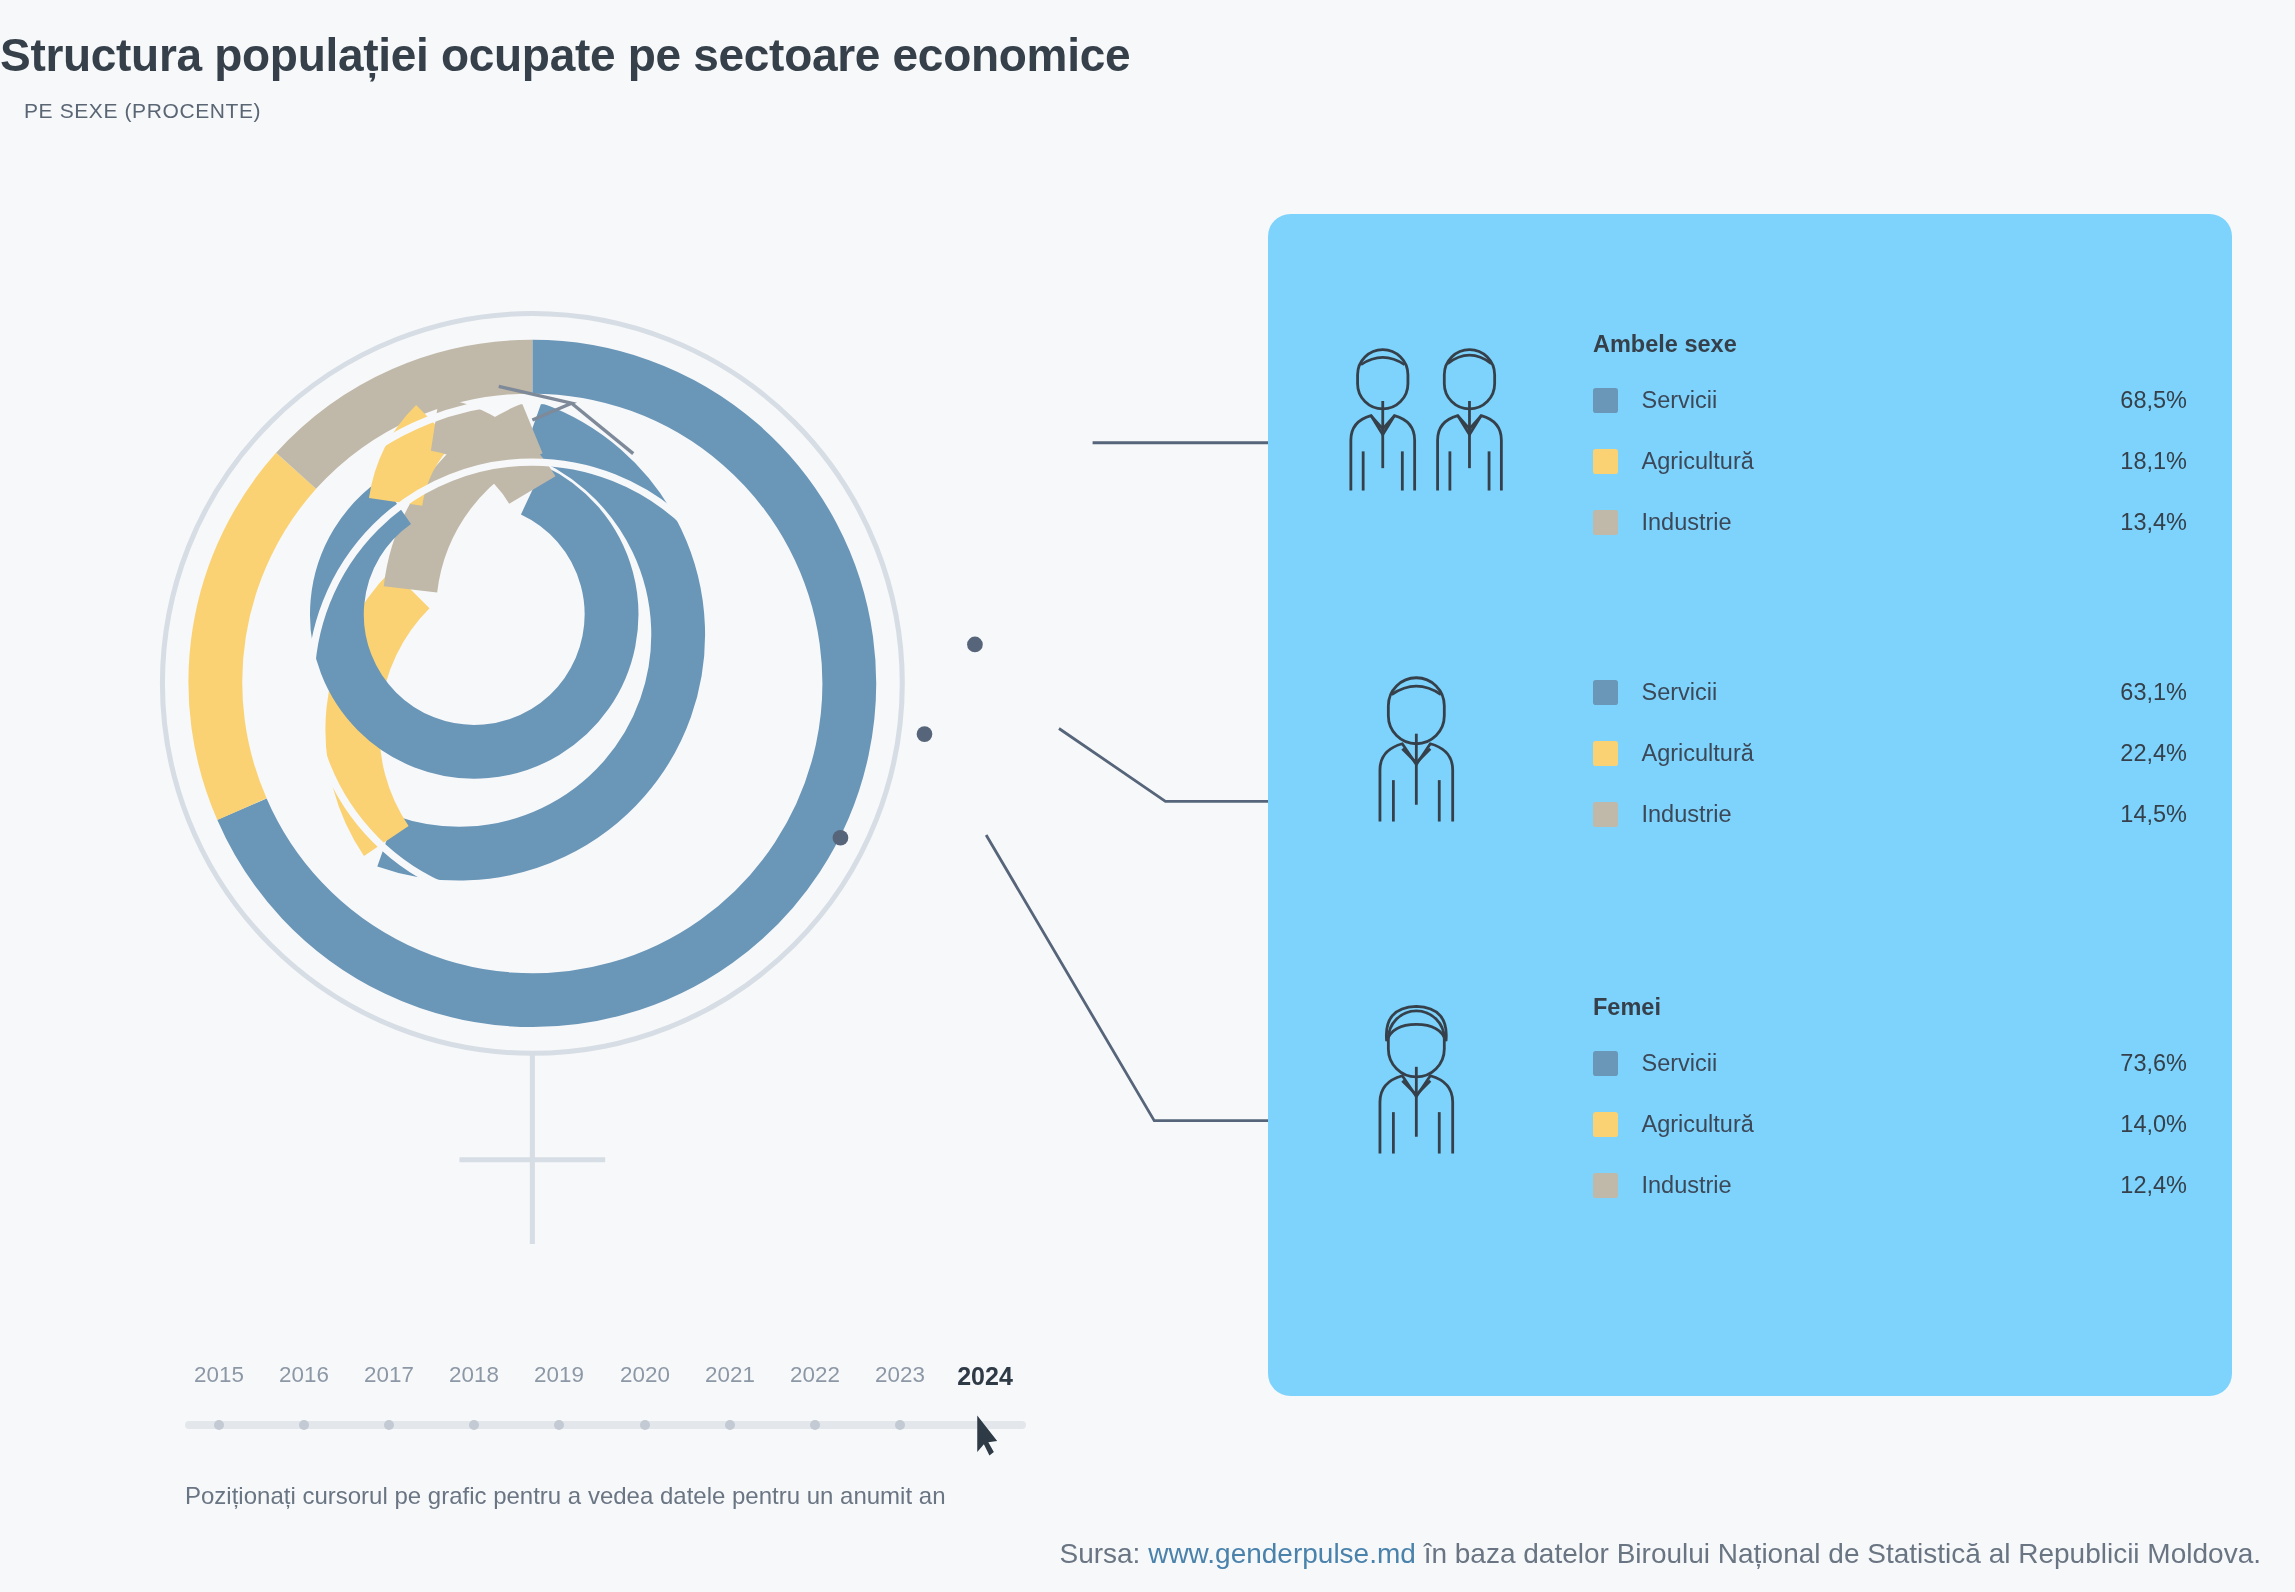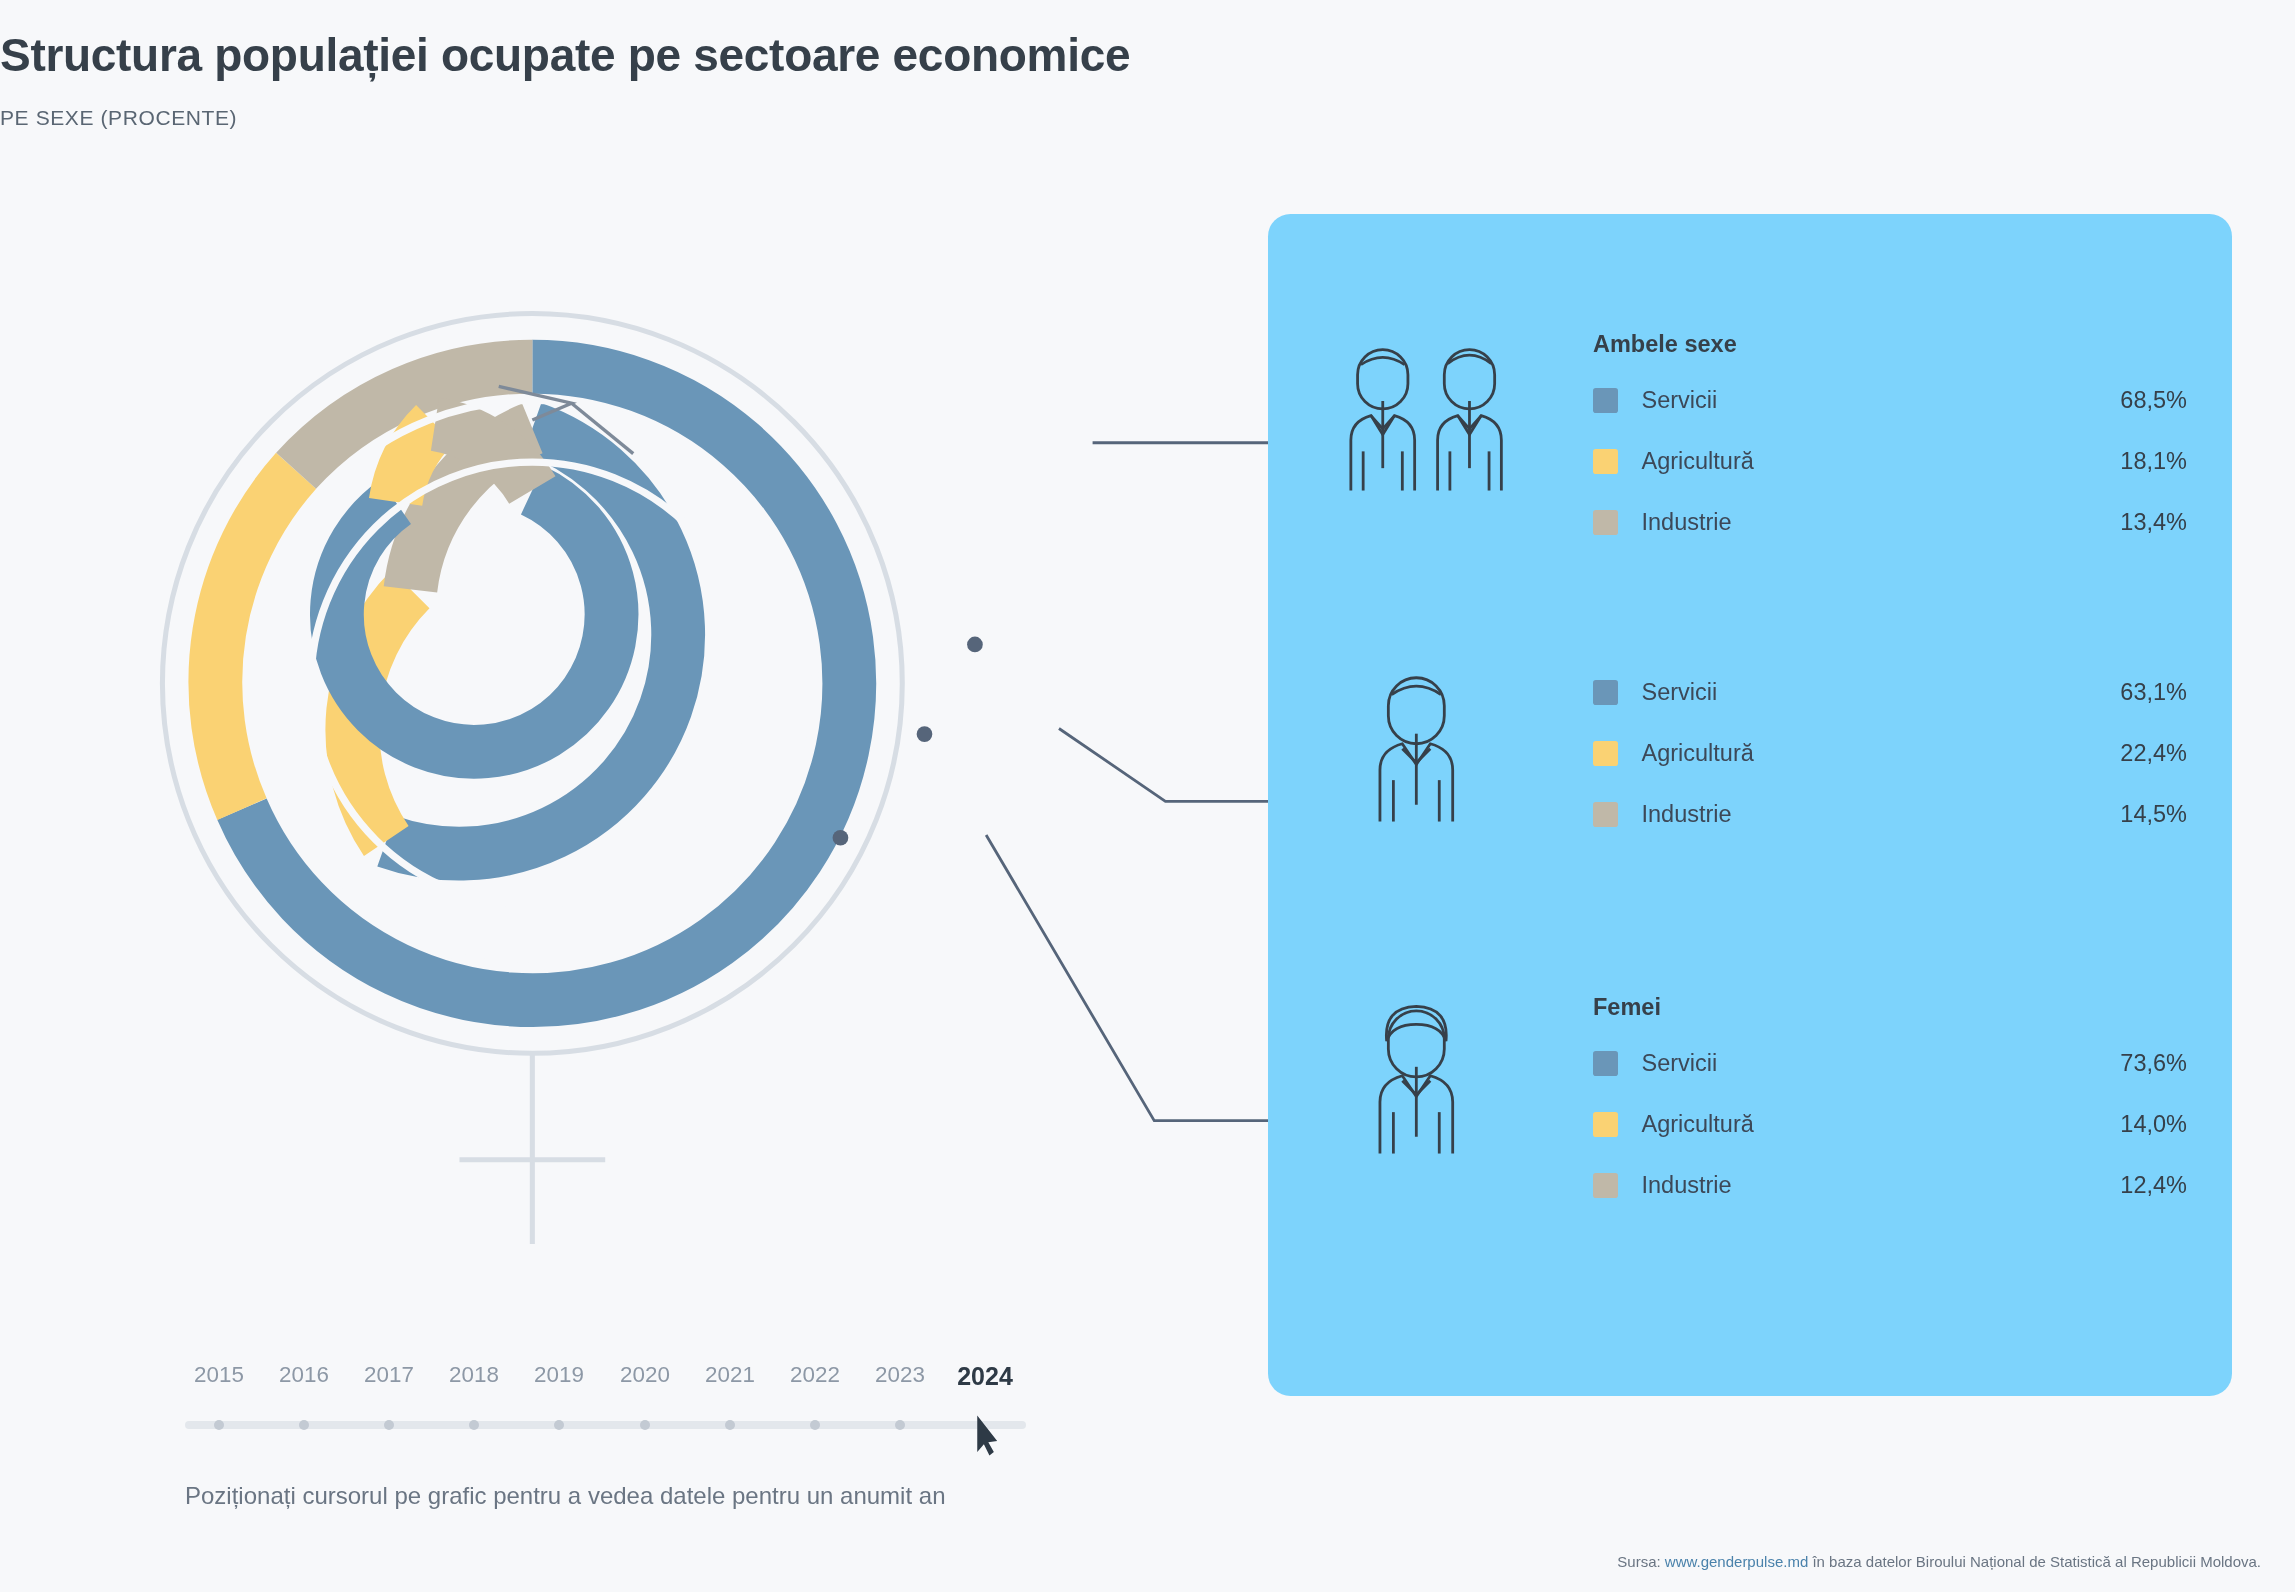--- a/index.html
+++ b/index.html
@@ -28,21 +28,22 @@
     font-size: 46px;
     font-weight: bold;
     color: #36404a;
     letter-spacing: -0.3px;
     margin: 0;
   }
   #chart-subtitle {
     font-size: 21px;
     color: #5a6673;
     letter-spacing: 0.6px;
-    margin-top: 24px;
+    margin-top: 17px;
+    padding-left: 24px;
   }
 
   
   #donut-wrap {
     position: absolute;
     left: 140px;
     top: 235px;
     width: 908px;
     height: 1065px;
   }
@@ -180,21 +181,21 @@
     margin-top: 22.4px;
     font-size: 24px;
     color: #6a7583;
   }
 
   
   #footer {
     position: absolute;
     right: 34px;
     bottom: 22.4px;
-    font-size: 15px;
+    font-size: 28px;
     color: #6a7583;
   }
   #footer a {
     color: #4a82ab;
     text-decoration: none;
   }
 </style>
 </head>
 <body>
 

